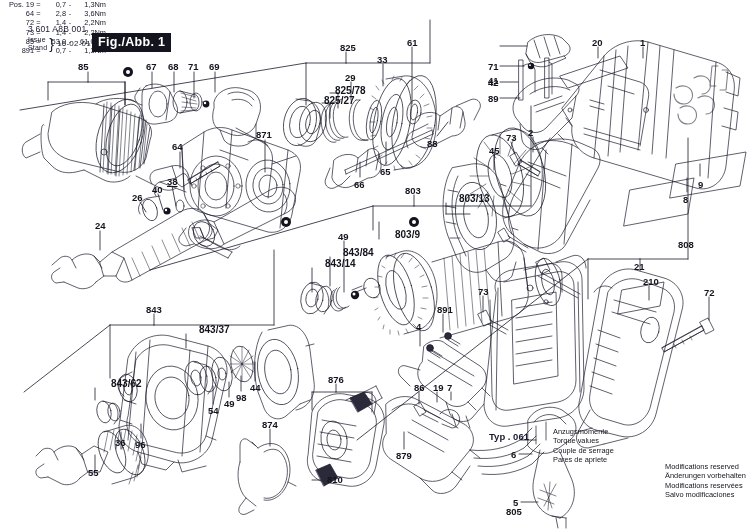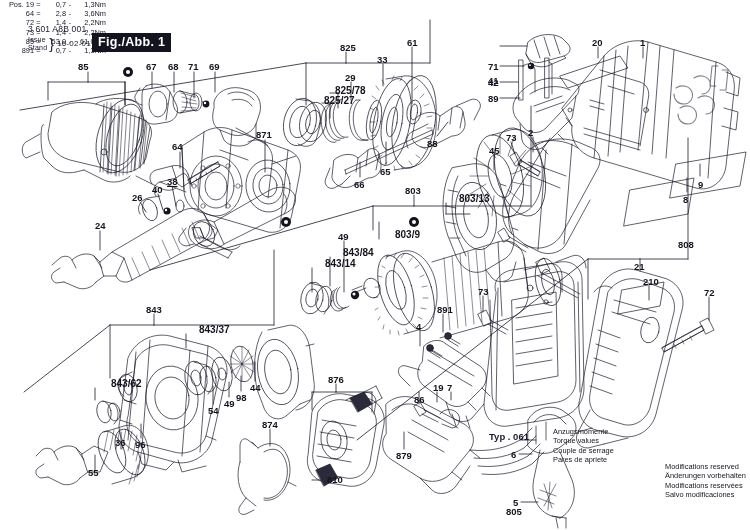--- a/index.html
+++ b/index.html
@@ -800,21 +800,21 @@
       <div class="lbl" style="left: 698px; top: 180px;">9</div>
       <div class="lbl" style="left: 683px; top: 195px;">8</div>
       <div class="lbl" style="left: 678px; top: 204px; margin-top: 36px;">808</div>
       <div class="lbl" style="left: 634px; top: 262px;">21</div>
       <div class="lbl" style="left: 643px; top: 277px;">210</div>
       <div class="lbl" style="left: 704px; top: 288px;">72</div>
       <div class="lbl" style="left: 478px; top: 287px;">73</div>
       <div class="lbl" style="left: 437px; top: 305px;">891</div>
       <div class="lbl" style="left: 416px; top: 322px;">4</div>
       <div class="lbl" style="left: 328px; top: 375px;">876</div>
-      <div class="lbl" style="left: 414px; top: 383px; margin-top: 12px;">86</div>
+      <div class="lbl" style="left: 414px; top: 383px;">86</div>
       <div class="lbl" style="left: 433px; top: 383px;">19</div>
       <div class="lbl" style="left: 447px; top: 383px;">7</div>
       <div class="lbl" style="left: 262px; top: 420px;">874</div>
       <div class="lbl" style="left: 327px; top: 475px;">810</div>
       <div class="lbl" style="left: 396px; top: 451px;">879</div>
       <div class="lbl" style="left: 511px; top: 450px;">6</div>
       <div class="lbl" style="left: 513px; top: 498px;">5</div>
       <div class="lbl" style="left: 506px; top: 507px;">805</div>
     </div>
 

